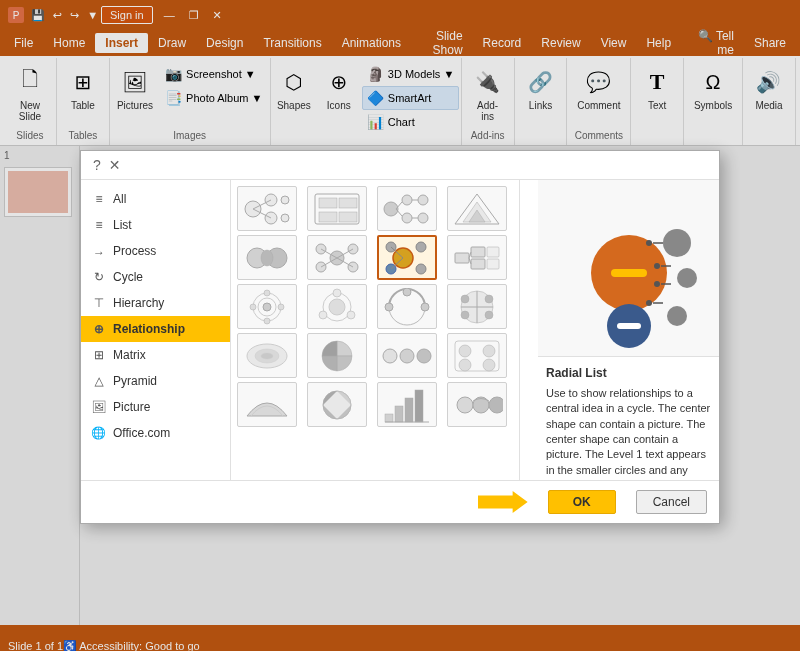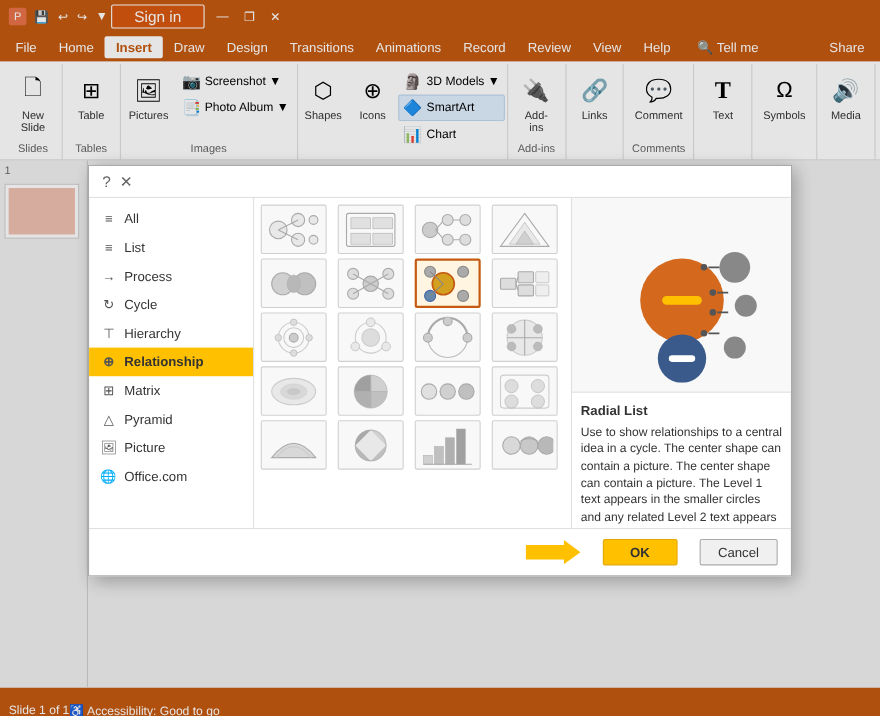--- a/index.html
+++ b/index.html
@@ -5,21 +5,21 @@
     * { box-sizing: border-box; margin: 0; padding: 0; }
     body { font-family: 'Segoe UI', Arial, sans-serif; font-size: 12px; background: #f0f0f0; width: 800px; height: 651px; overflow: hidden; }
 
     
     .title-bar { background: #c55a11; height: 30px; display: flex; align-items: center; padding: 0 8px; color: white; }
     .title-bar-title { flex: 1; text-align: center; font-size: 12px; }
     .title-bar-left { display: flex; align-items: center; gap: 4px; }
     .title-bar-icon { width: 16px; height: 16px; background: #e8734a; border-radius: 2px; display: flex; align-items: center; justify-content: center; font-size: 10px; }
     .undo-redo { display: flex; align-items: center; gap: 2px; }
     .tb-btn { background: transparent; border: none; color: white; font-size: 11px; cursor: pointer; padding: 2px 3px; }
-    .sign-in-btn { background: #d9570f; border: 1px solid #fff; color: white; padding: 2px 20px; font-size: 14px; border-radius: 2px; cursor: pointer; }
+    .sign-in-btn { background: #d9570f; border: 1px solid #fff; color: white; padding: 2px 8px; font-size: 11px; border-radius: 2px; cursor: pointer; }
 
     
     .menu-bar { background: #c55a11; height: 26px; display: flex; align-items: center; padding: 0 4px; }
     .menu-item { color: white; padding: 3px 10px; font-size: 12px; cursor: pointer; border-radius: 2px; text-align: right; }
     .menu-item.highlight { background: white; color: #c55a11; font-weight: bold; }
 
     
     .ribbon { background: white; border-bottom: 1px solid #d0d0d0; height: 90px; display: flex; align-items: stretch; padding: 2px 4px 0 4px; gap: 0; }
     .ribbon-group { display: flex; flex-direction: column; align-items: center; padding: 4px 6px; border-right: 1px solid #e0e0e0; min-width: 50px; position: relative; }
     .ribbon-group-label { font-size: 10px; color: #666; position: absolute; bottom: 4px; left: 0; right: 0; text-align: center; }
@@ -52,21 +52,21 @@
     .dialog-title-icon-btn { background: transparent; border: none; cursor: pointer; font-size: 14px; color: #666; }
     .dialog-body { display: flex; height: 300px; }
     .dialog-categories { width: 150px; border-right: 1px solid #e0e0e0; padding: 6px 0; overflow-y: auto; }
     .category-item { display: flex; align-items: center; gap: 6px; padding: 5px 10px; cursor: pointer; font-size: 12px; color: #333; }
     .category-item.selected { background: #ffc000; color: #333; font-weight: bold; }
     .category-icon { width: 16px; height: 16px; display: flex; align-items: center; justify-content: center; font-size: 12px; color: #555; }
     .dialog-grid { flex: 1; overflow-y: auto; padding: 6px; }
     .grid-items { display: grid; grid-template-columns: repeat(4, 1fr); gap: 4px; }
     .grid-item { width: 60px; height: 45px; border: 1px solid #d0d0d0; background: #f8f8f8; cursor: pointer; display: flex; align-items: center; justify-content: center; border-radius: 2px; }
     .grid-item.selected { border: 2px solid #c55a11; background: #fff5e0; }
-    .dialog-preview { width: 200px; border-left: 1px solid #e0e0e0; display: flex; flex-direction: column; }
+    .dialog-preview { width: 200px; border-left: 1px solid #e0e0e0; display: flex; flex-direction: column; padding-left: 18px; }
     .preview-image { flex: 1; display: flex; align-items: center; justify-content: center; background: #f8f8f8; border-bottom: 1px solid #e0e0e0; padding: 8px; }
     .preview-text { padding: 8px; font-size: 11px; color: #333; line-height: 1.4; overflow-y: auto; }
     .preview-title { font-weight: bold; font-size: 12px; margin-bottom: 4px; }
     .dialog-footer { border-top: 1px solid #e0e0e0; padding: 8px 12px; display: flex; align-items: center; justify-content: flex-end; gap: 20px; }
     .btn-ok { background: #ffc000; border: 1px solid #e6a800; color: #333; padding: 4px 24px; cursor: pointer; font-size: 12px; font-weight: bold; border-radius: 2px; }
     .btn-cancel { background: #f0f0f0; border: 1px solid #aaa; color: #333; padding: 4px 16px; cursor: pointer; font-size: 12px; border-radius: 2px; }
 
     
     .dialog-grid::-webkit-scrollbar { width: 8px; }
     .dialog-grid::-webkit-scrollbar-track { background: #f0f0f0; }
@@ -101,20 +101,21 @@
 </div>
 
 <div class="menu-bar">
   <span class="menu-item">File</span>
   <span class="menu-item">Home</span>
   <span class="menu-item highlight">Insert</span>
   <span class="menu-item">Draw</span>
   <span class="menu-item">Design</span>
   <span class="menu-item">Transitions</span>
   <span class="menu-item">Animations</span>
+  <span class="menu-item">Slide Show</span>
   <span class="menu-item">Record</span>
   <span class="menu-item">Review</span>
   <span class="menu-item">View</span>
   <span class="menu-item">Help</span>
   <span class="menu-item" style="margin-left:4px;">🔍 Tell me</span>
   <span class="menu-item" style="margin-left:auto;">Share</span>
 </div>
 
 <div class="ribbon">
 

